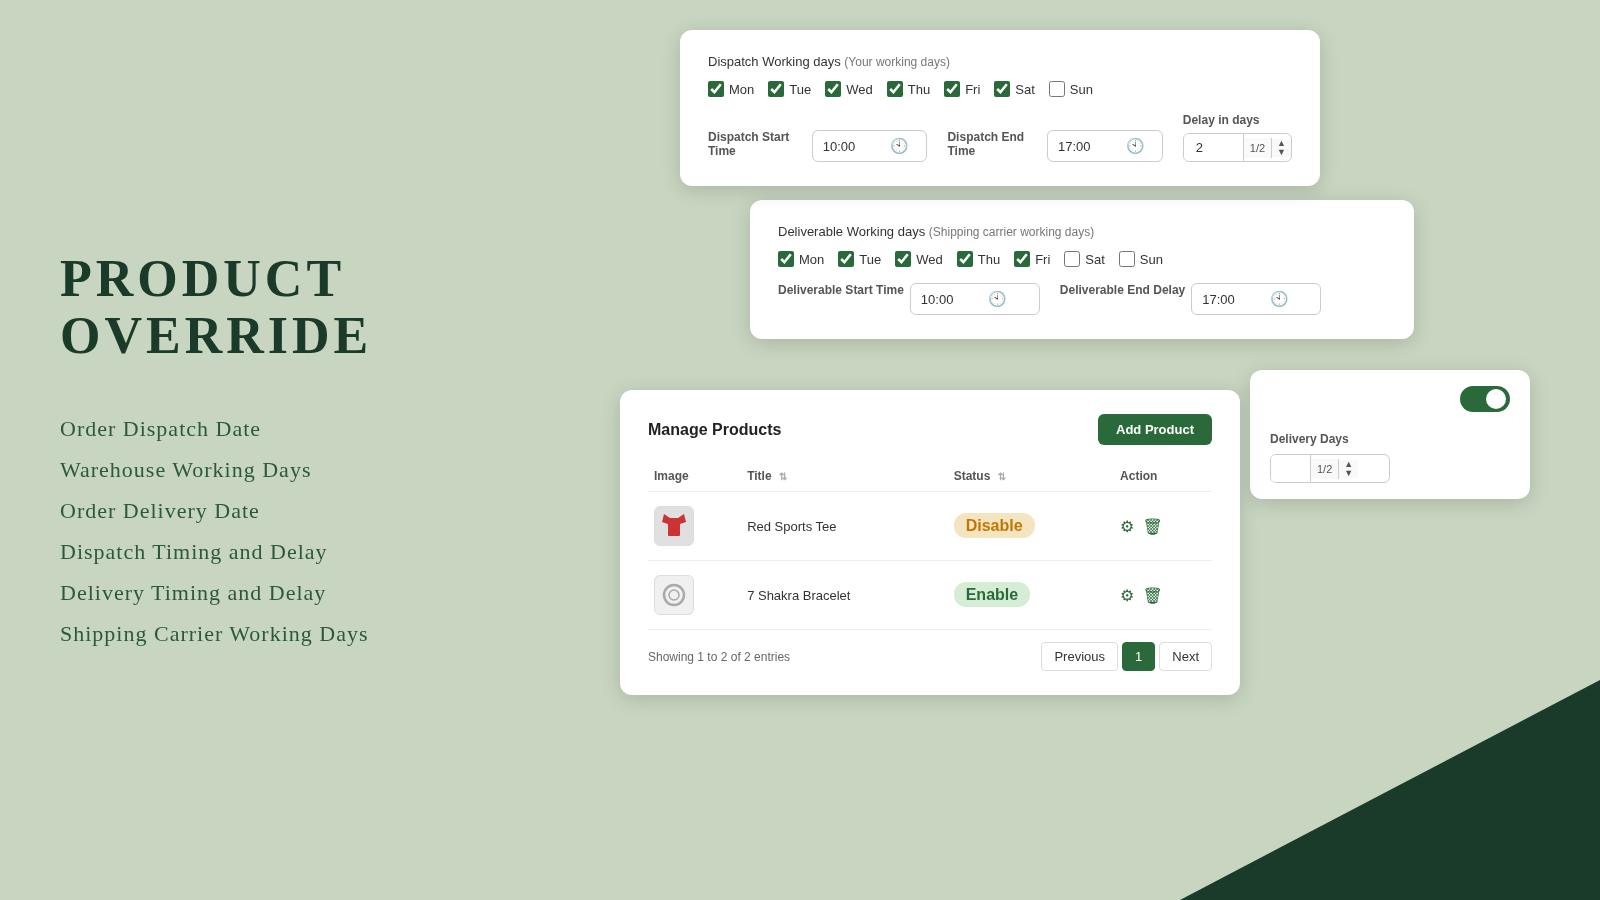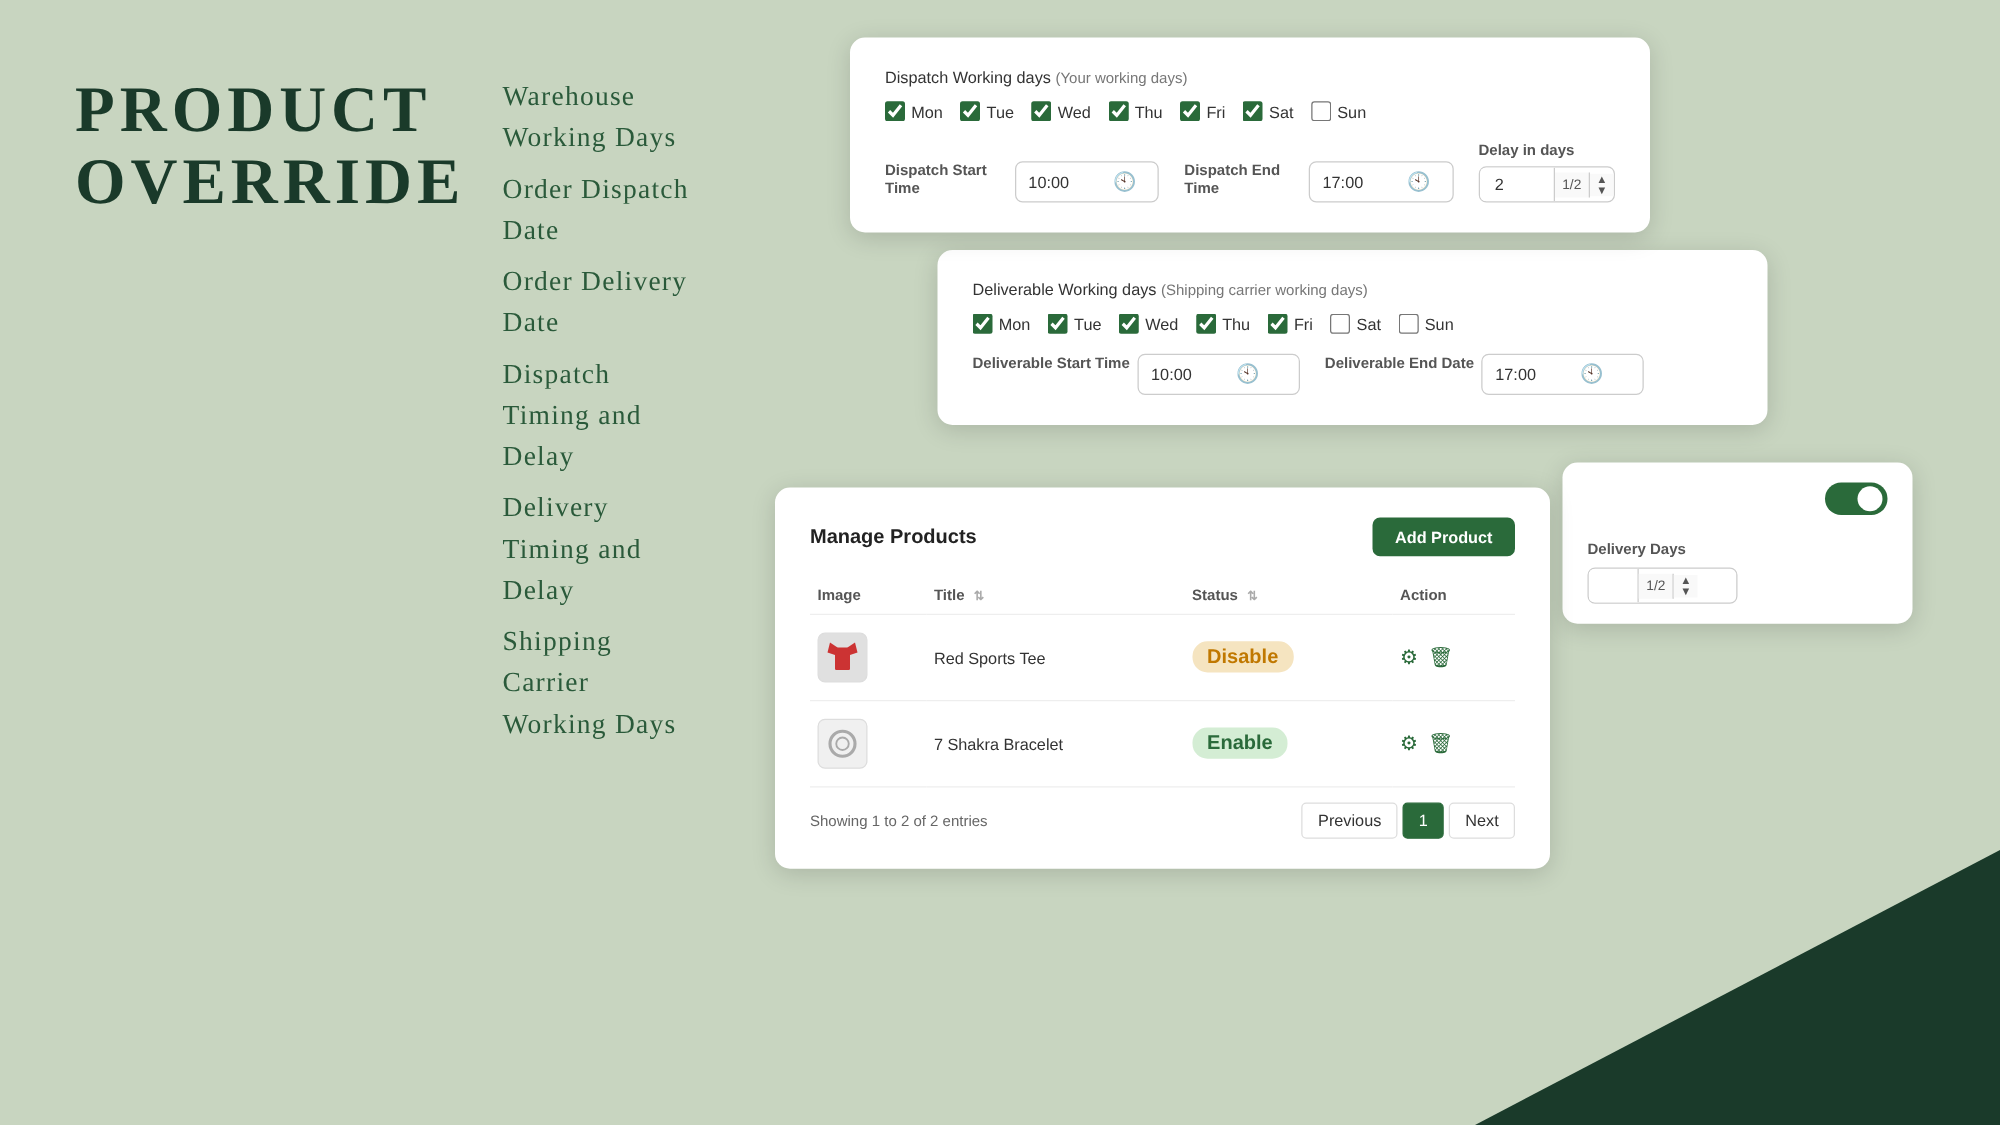--- a/index.html
+++ b/index.html
@@ -23,23 +23,24 @@
       background: #1a3a2a;
       clip-path: polygon(100% 0, 100% 100%, 0 100%);
       z-index: 0;
     }
 
     
     .left-panel {
       width: 620px;
       padding: 60px 60px 60px 60px;
       display: flex;
-      flex-direction: row;
+      flex-direction: column;
       gap: 28px;
       z-index: 1;
+      justify-content: center;
     }
 
     .main-title {
       font-size: 52px;
       font-weight: 900;
       color: #1a3a2a;
       letter-spacing: 4px;
       text-transform: uppercase;
       font-variant: small-caps;
       line-height: 1.1;
@@ -432,22 +433,22 @@
     }
   </style>
 </head>
 <body>
 
 <div class="dark-corner"></div>
 
 <div class="left-panel">
   <h1 class="main-title">Product Override</h1>
   <div class="feature-list">
+    <div class="feature-item">Order Dispatch Date</div>
     <div class="feature-item">Warehouse Working Days</div>
-    <div class="feature-item">Order Dispatch Date</div>
     <div class="feature-item">Order Delivery Date</div>
     <div class="feature-item">Dispatch Timing and Delay</div>
     <div class="feature-item">Delivery Timing and Delay</div>
     <div class="feature-item">Shipping Carrier Working Days</div>
   </div>
 </div>
 
 <div class="right-panel">
 
   <div class="card dispatch-card">
@@ -555,21 +556,21 @@
 
     <div class="time-fields-row">
       <div class="time-field-group">
         <div class="field-label">Deliverable Start Time</div>
         <div class="time-input-wrap">
           <input type="text" value="10:00" style="">
           <span class="clock-icon">🕙</span>
         </div>
       </div>
       <div class="time-field-group">
-        <div class="field-label">Deliverable End Date</div>
+        <div class="field-label">Deliverable End Delay</div>
         <div class="time-input-wrap">
           <input type="text" value="17:00" style="">
           <span class="clock-icon">🕙</span>
         </div>
       </div>
     </div>
   </div>
 
   <div class="card toggle-card">
     <div class="toggle-row">

